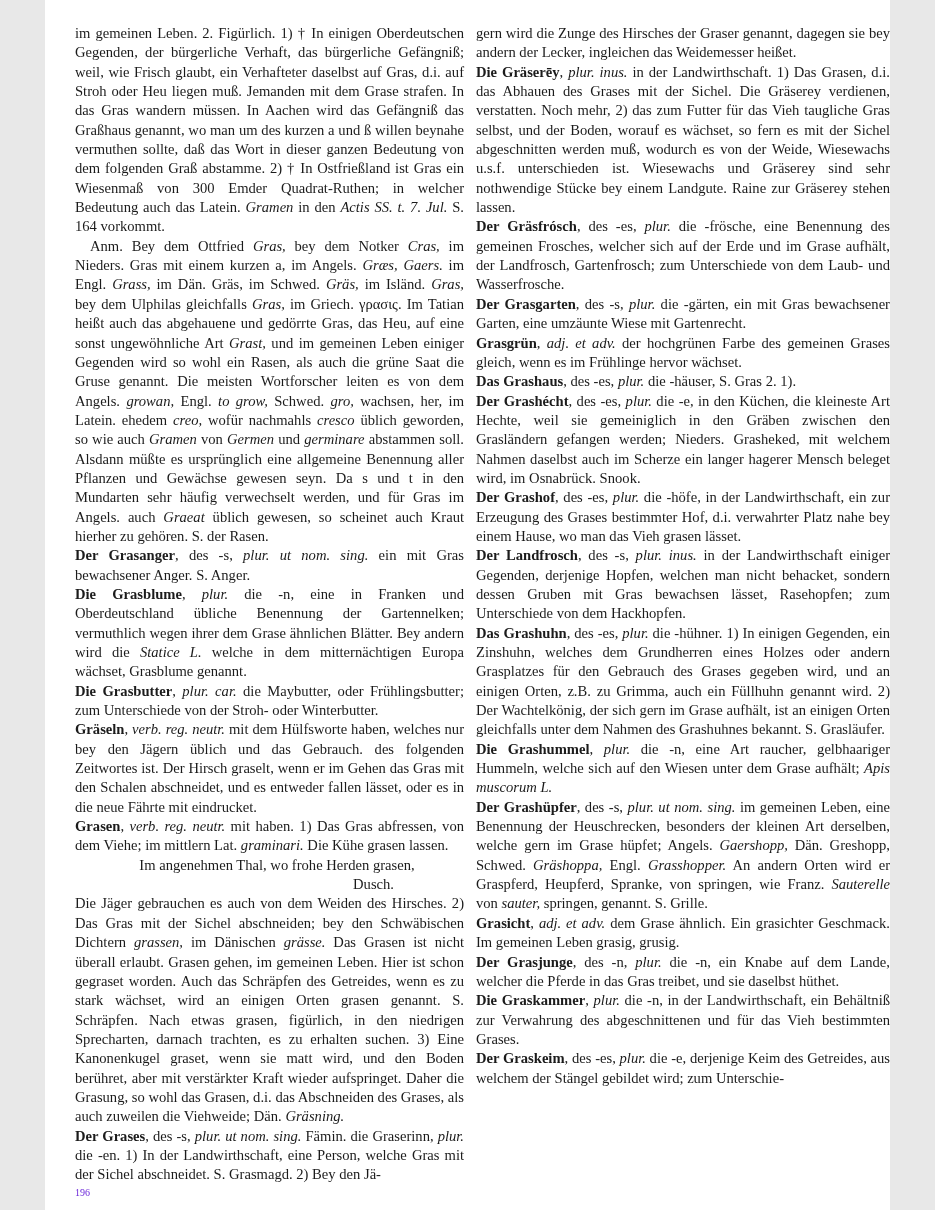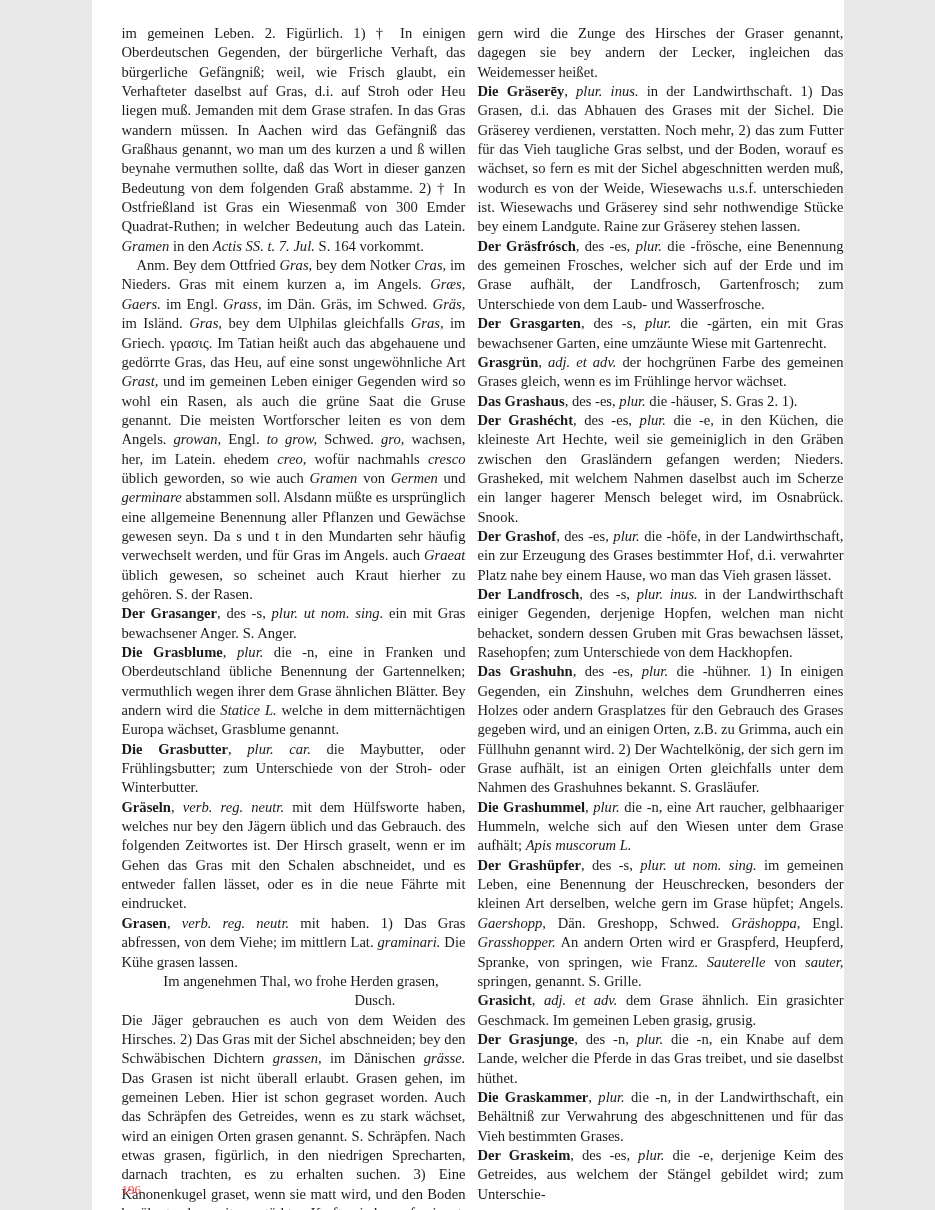--- a/index.html
+++ b/index.html
@@ -1,53 +1,53 @@
 <!DOCTYPE html>
 <html><head>
 <meta charset="utf-8">
 <style>
   html,body{margin:0;padding:0;background:#e8e8e8;}
   .page{
-    width:752px;height:1210px;background:#ffffff;position:relative;
+    width:845px;height:1210px;background:#ffffff;position:relative;
     font-family:"Liberation Serif","DejaVu Serif",serif;color:#1b1b1b;
     overflow:hidden;box-sizing:border-box;margin:0 auto;
   }
   .columns{display:flex;padding:24px 0 0 30px;}
   .col{box-sizing:border-box;}
   .col-left{width:420px;margin-right:12px;}
   .col-right{width:447px;}
   .col p{margin:0;font-size:14.6px;line-height:19.35px;}
   p.entry{text-align:justify;}
   p.indent{text-align:justify;text-indent:15px;}
   p.verse{text-align:center;text-indent:15px;}
   p.attrib{text-align:right;padding-right:70px;}
   .b{font-weight:bold;}
   .i{font-style:italic;}
   .page-number{
-    position:absolute;left:30px;bottom:12px;font-size:13px;
-    font-family:"Liberation Serif","DejaVu Serif",serif;color:#ef4444;
+    position:absolute;left:30px;bottom:12px;font-size:10px;
+    font-family:"Liberation Serif","DejaVu Serif",serif;color:#6d28d9;
   }
 </style>
 </head>
 <body>
 
 <div class="page">
   <div class="columns">
     <div class="col col-left">
         <p class="entry"><span>im gemeinen Leben. 2. Figürlich. 1) † In einigen Oberdeutschen Gegenden, der bürgerliche Verhaft, das bürgerliche Gefängniß; weil, wie Frisch glaubt, ein Verhafteter daselbst auf Gras, d.i. auf Stroh oder Heu liegen muß. Jemanden mit dem Grase strafen. In das Gras wandern müssen. In Aachen wird das Gefängniß das Graßhaus genannt, wo man um des kurzen a und ß willen beynahe vermuthen sollte, daß das Wort in dieser ganzen Bedeutung von dem folgenden Graß abstamme. 2) † In Ostfrießland ist Gras ein Wiesenmaß von 300 Emder Quadrat-Ruthen; in welcher Bedeutung auch das Latein. </span><span class="i">Gramen</span><span> in den </span><span class="i">Actis SS. t. 7. Jul.</span><span> S. 164 vorkommt.</span></p>
         <p class="indent"><span>Anm. Bey dem Ottfried </span><span class="i">Gras,</span><span> bey dem Notker </span><span class="i">Cras,</span><span> im Nieders. Gras mit einem kurzen a, im Angels. </span><span class="i">Græs, Gaers.</span><span> im Engl. </span><span class="i">Grass,</span><span> im Dän. Gräs, im Schwed. </span><span class="i">Gräs,</span><span> im Isländ. </span><span class="i">Gras,</span><span> bey dem Ulphilas gleichfalls </span><span class="i">Gras,</span><span> im Griech. γρασις. Im Tatian heißt auch das abgehauene und gedörrte Gras, das Heu, auf eine sonst ungewöhnliche Art </span><span class="i">Grast,</span><span> und im gemeinen Leben einiger Gegenden wird so wohl ein Rasen, als auch die grüne Saat die Gruse genannt. Die meisten Wortforscher leiten es von dem Angels. </span><span class="i">growan,</span><span> Engl. </span><span class="i">to grow,</span><span> Schwed. </span><span class="i">gro,</span><span> wachsen, her, im Latein. ehedem </span><span class="i">creo,</span><span> wofür nachmahls </span><span class="i">cresco</span><span> üblich geworden, so wie auch </span><span class="i">Gramen</span><span> von </span><span class="i">Germen</span><span> und </span><span class="i">germinare</span><span> abstammen soll. Alsdann müßte es ursprünglich eine allgemeine Benennung aller Pflanzen und Gewächse gewesen seyn. Da s und t in den Mundarten sehr häufig verwechselt werden, und für Gras im Angels. auch </span><span class="i">Graeat</span><span> üblich gewesen, so scheinet auch Kraut hierher zu gehören. S. der Rasen.</span></p>
         <p class="entry"><span class="b">Der Grasanger</span><span>, des -s, </span><span class="i">plur. ut nom. sing.</span><span> ein mit Gras bewachsener Anger. S. Anger.</span></p>
         <p class="entry"><span class="b">Die Grasblume</span><span>, </span><span class="i">plur.</span><span> die -n, eine in Franken und Oberdeutschland übliche Benennung der Gartennelken; vermuthlich wegen ihrer dem Grase ähnlichen Blätter. Bey andern wird die </span><span class="i">Statice L.</span><span> welche in dem mitternächtigen Europa wächset, Grasblume genannt.</span></p>
         <p class="entry"><span class="b">Die Grasbutter</span><span>, </span><span class="i">plur. car.</span><span> die Maybutter, oder Frühlingsbutter; zum Unterschiede von der Stroh- oder Winterbutter.</span></p>
         <p class="entry"><span class="b">Gräseln</span><span>, </span><span class="i">verb. reg. neutr.</span><span> mit dem Hülfsworte haben, welches nur bey den Jägern üblich und das Gebrauch. des folgenden Zeitwortes ist. Der Hirsch graselt, wenn er im Gehen das Gras mit den Schalen abschneidet, und es entweder fallen lässet, oder es in die neue Fährte mit eindrucket.</span></p>
         <p class="entry"><span class="b">Grasen</span><span>, </span><span class="i">verb. reg. neutr.</span><span> mit haben. 1) Das Gras abfressen, von dem Viehe; im mittlern Lat. </span><span class="i">graminari.</span><span> Die Kühe grasen lassen.</span></p>
         <p class="verse"><span>Im angenehmen Thal, wo frohe Herden grasen,</span></p>
         <p class="attrib"><span>Dusch.</span></p>
         <p class="entry"><span>Die Jäger gebrauchen es auch von dem Weiden des Hirsches. 2) Das Gras mit der Sichel abschneiden; bey den Schwäbischen Dichtern </span><span class="i">grassen,</span><span> im Dänischen </span><span class="i">grässe.</span><span> Das Grasen ist nicht überall erlaubt. Grasen gehen, im gemeinen Leben. Hier ist schon gegraset worden. Auch das Schräpfen des Getreides, wenn es zu stark wächset, wird an einigen Orten grasen genannt. S. Schräpfen. Nach etwas grasen, figürlich, in den niedrigen Sprecharten, darnach trachten, es zu erhalten suchen. 3) Eine Kanonenkugel graset, wenn sie matt wird, und den Boden berühret, aber mit verstärkter Kraft wieder aufspringet. Daher die Grasung, so wohl das Grasen, d.i. das Abschneiden des Grases, als auch zuweilen die Viehweide; Dän. </span><span class="i">Gräsning.</span></p>
-        <p class="entry"><span class="b">Der Graser</span><span>, des -s, </span><span class="i">plur. ut nom. sing.</span><span> Fämin. die Graserinn, </span><span class="i">plur.</span><span> die -en. 1) In der Landwirthschaft, eine Person, welche Gras mit der Sichel abschneidet. S. Grasmagd. 2) Bey den Jä-</span></p>
+        <p class="entry"><span class="b">Der Grases</span><span>, des -s, </span><span class="i">plur. ut nom. sing.</span><span> Fämin. die Graserinn, </span><span class="i">plur.</span><span> die -en. 1) In der Landwirthschaft, eine Person, welche Gras mit der Sichel abschneidet. S. Grasmagd. 2) Bey den Jä-</span></p>
       </div>
     <div class="col col-right">
         <p class="entry"><span>gern wird die Zunge des Hirsches der Graser genannt, dagegen sie bey andern der Lecker, ingleichen das Weidemesser heißet.</span></p>
         <p class="entry"><span class="b">Die Gräserēy</span><span>, </span><span class="i">plur. inus.</span><span> in der Landwirthschaft. 1) Das Grasen, d.i. das Abhauen des Grases mit der Sichel. Die Gräserey verdienen, verstatten. Noch mehr, 2) das zum Futter für das Vieh taugliche Gras selbst, und der Boden, worauf es wächset, so fern es mit der Sichel abgeschnitten werden muß, wodurch es von der Weide, Wiesewachs u.s.f. unterschieden ist. Wiesewachs und Gräserey sind sehr nothwendige Stücke bey einem Landgute. Raine zur Gräserey stehen lassen.</span></p>
         <p class="entry"><span class="b">Der Gräsfrósch</span><span>, des -es, </span><span class="i">plur.</span><span> die -frösche, eine Benennung des gemeinen Frosches, welcher sich auf der Erde und im Grase aufhält, der Landfrosch, Gartenfrosch; zum Unterschiede von dem Laub- und Wasserfrosche.</span></p>
         <p class="entry"><span class="b">Der Grasgarten</span><span>, des -s, </span><span class="i">plur.</span><span> die -gärten, ein mit Gras bewachsener Garten, eine umzäunte Wiese mit Gartenrecht.</span></p>
         <p class="entry"><span class="b">Grasgrün</span><span>, </span><span class="i">adj. et adv.</span><span> der hochgrünen Farbe des gemeinen Grases gleich, wenn es im Frühlinge hervor wächset.</span></p>
         <p class="entry"><span class="b">Das Grashaus</span><span>, des -es, </span><span class="i">plur.</span><span> die -häuser, S. Gras 2. 1).</span></p>
         <p class="entry"><span class="b">Der Grashécht</span><span>, des -es, </span><span class="i">plur.</span><span> die -e, in den Küchen, die kleineste Art Hechte, weil sie gemeiniglich in den Gräben zwischen den Grasländern gefangen werden; Nieders. Grasheked, mit welchem Nahmen daselbst auch im Scherze ein langer hagerer Mensch beleget wird, im Osnabrück. Snook.</span></p>
         <p class="entry"><span class="b">Der Grashof</span><span>, des -es, </span><span class="i">plur.</span><span> die -höfe, in der Landwirthschaft, ein zur Erzeugung des Grases bestimmter Hof, d.i. verwahrter Platz nahe bey einem Hause, wo man das Vieh grasen lässet.</span></p>

